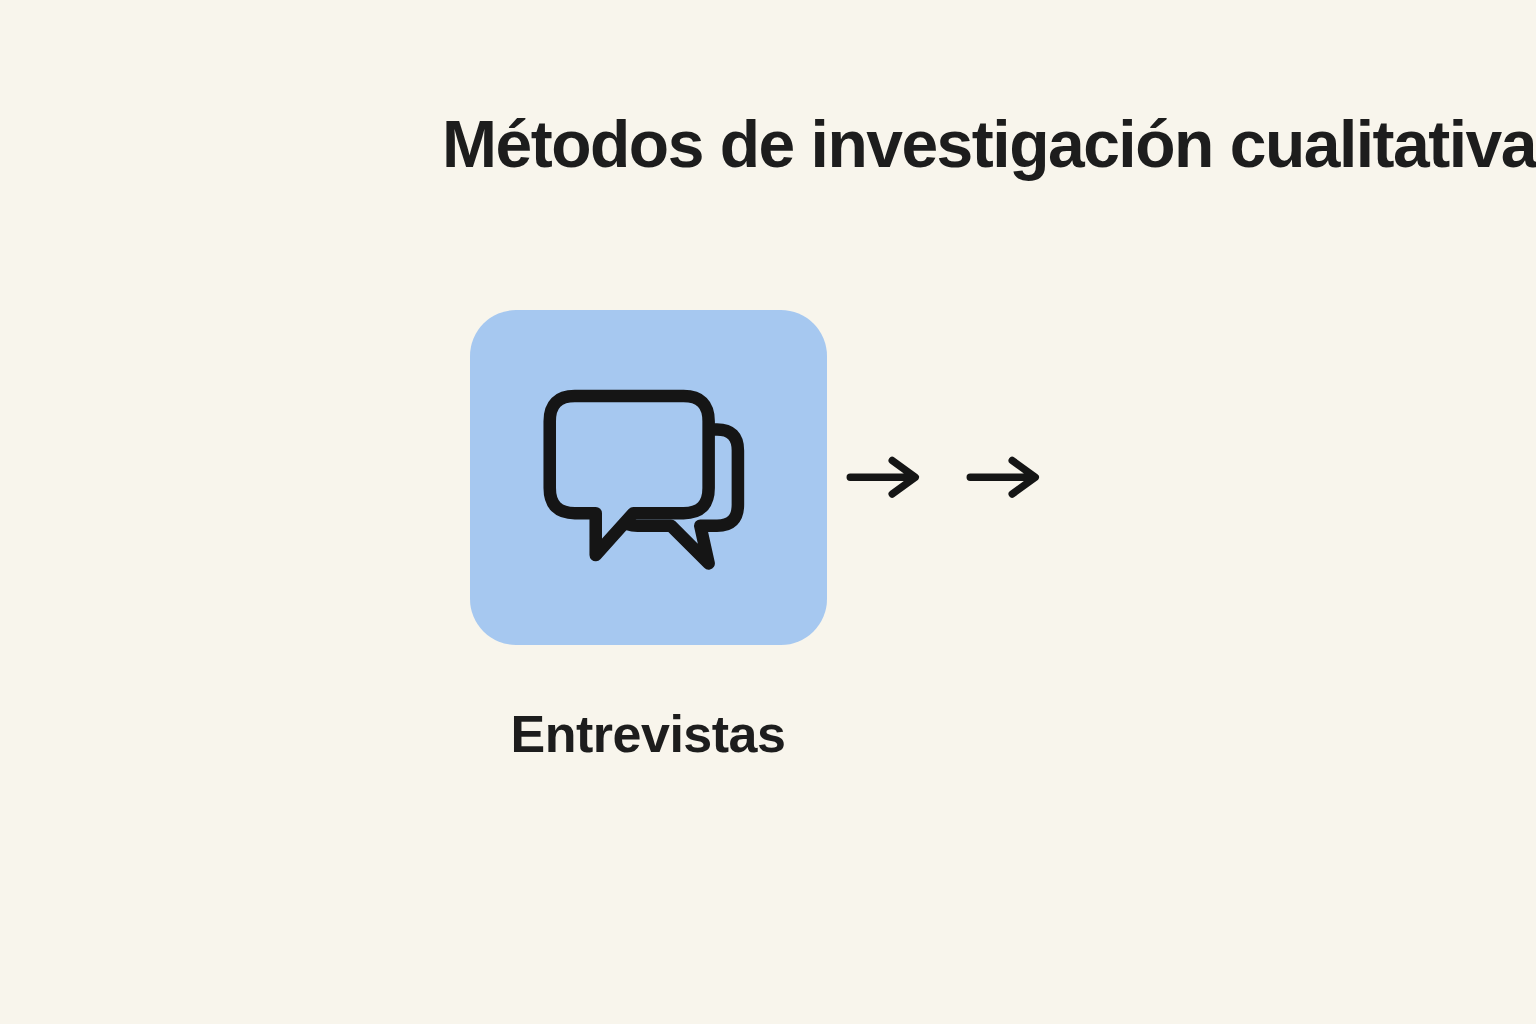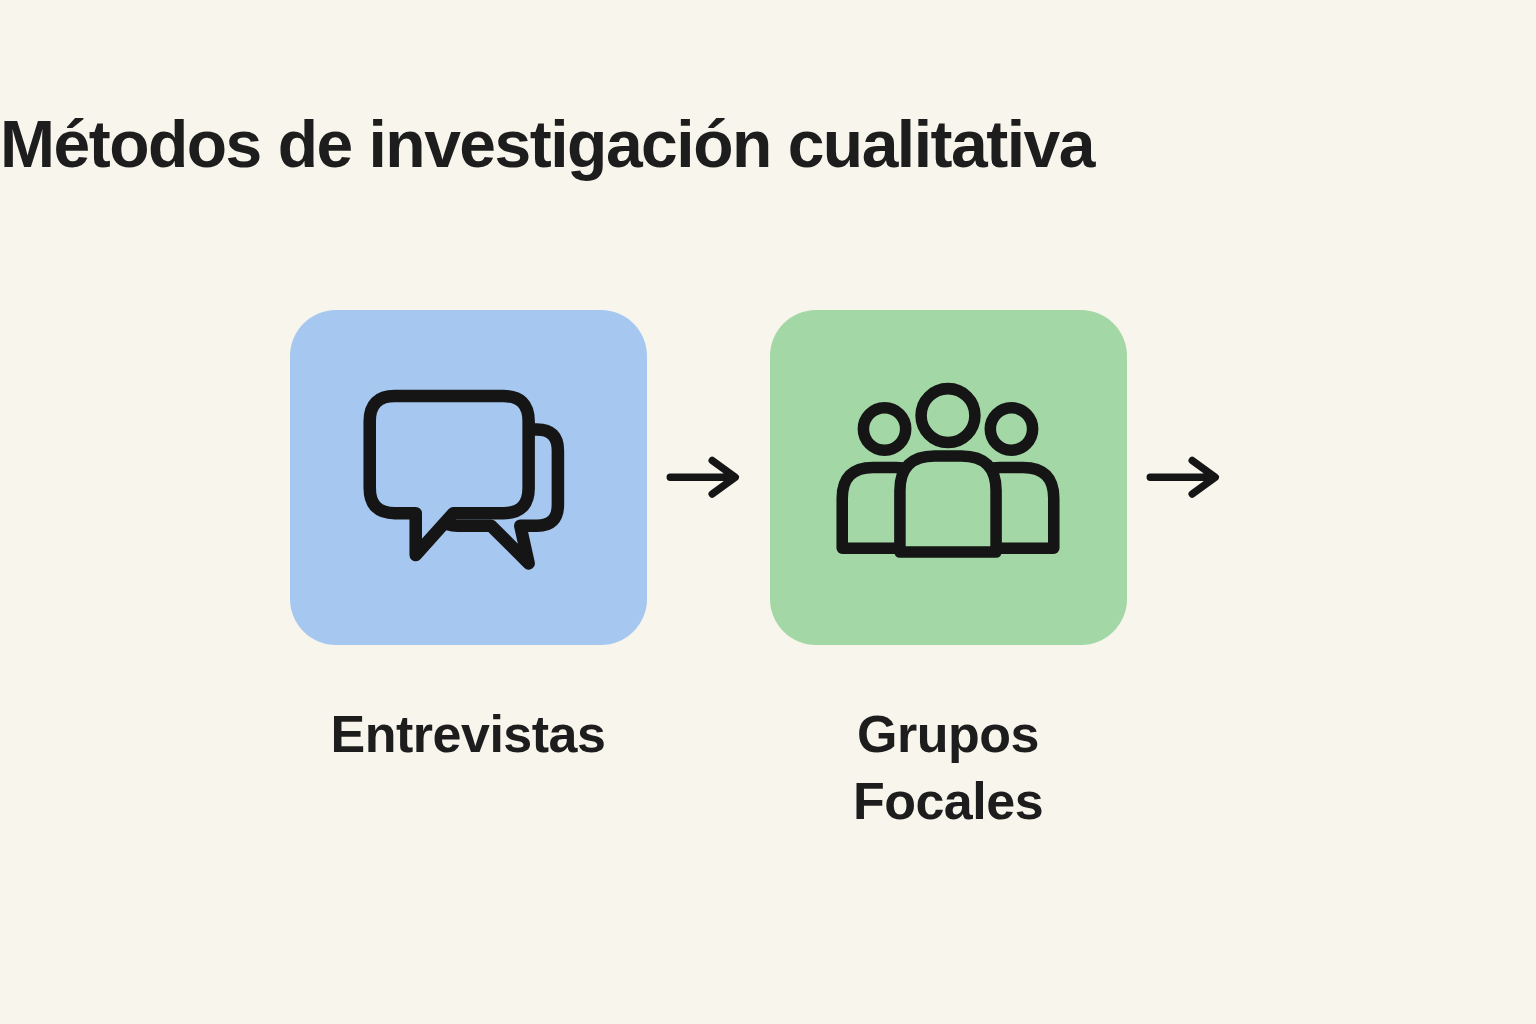--- a/index.html
+++ b/index.html
@@ -9,21 +9,21 @@
   body {
     width: 1536px;
     height: 1024px;
     background: var(--c-background, #f8f5ec);
     font-family: "Liberation Sans", sans-serif;
     color: #1d1d1d;
     overflow: hidden;
   }
   .title {
     padding-top: 106px;
-    text-align: left;
+    text-align: right;
     font-size: 66px;
     font-weight: bold;
     letter-spacing: -1.5px;
     color: #1d1d1d;
   }
   .flow-row {
     display: flex;
     justify-content: center;
     align-items: flex-start;
     margin-top: 128px;
@@ -95,38 +95,20 @@
   </div>
 
   <div class="arrow-wrap">
     <span>
       <svg width="84" viewBox="0 0 80 50">
         <path class="icon-stroke" stroke-width="7" d="M4 25 H58 M44 9 L66 25 L44 41"></path>
       </svg>
     </span>
   </div>
 
-  <div class="step">
-    <div class="method-box" style="background-color: rgb(163, 215, 166);">
-      <span>
-        <svg width="250" viewBox="0 0 130 100">
-
-          <circle class="icon-stroke" stroke-width="6" cx="32" cy="26" r="11"></circle>
-          <circle class="icon-stroke" stroke-width="6" cx="98" cy="26" r="11"></circle>
-
-          <path class="icon-stroke" stroke-width="6" d="M10 88 V62 Q10 46 26 46 H38 Q54 46 54 62 V88 Z"></path>
-          <path class="icon-stroke" stroke-width="6" d="M76 88 V62 Q76 46 92 46 H104 Q120 46 120 62 V88 Z"></path>
-
-          <path class="icon-stroke fill-green" stroke-width="6" d="M40 90 V58 Q40 40 58 40 H72 Q90 40 90 58 V90 Z"></path>
-          <circle class="icon-stroke fill-green" stroke-width="6" cx="65" cy="19" r="14"></circle>
-        </svg>
-      </span>
-    </div>
-    <div class="step-label">Grupos Focales</div>
-  </div>
 
   <div class="arrow-wrap">
     <span>
       <svg width="84" viewBox="0 0 80 50">
         <path class="icon-stroke" stroke-width="7" d="M4 25 H58 M44 9 L66 25 L44 41"></path>
       </svg>
     </span>
   </div>
 
 

